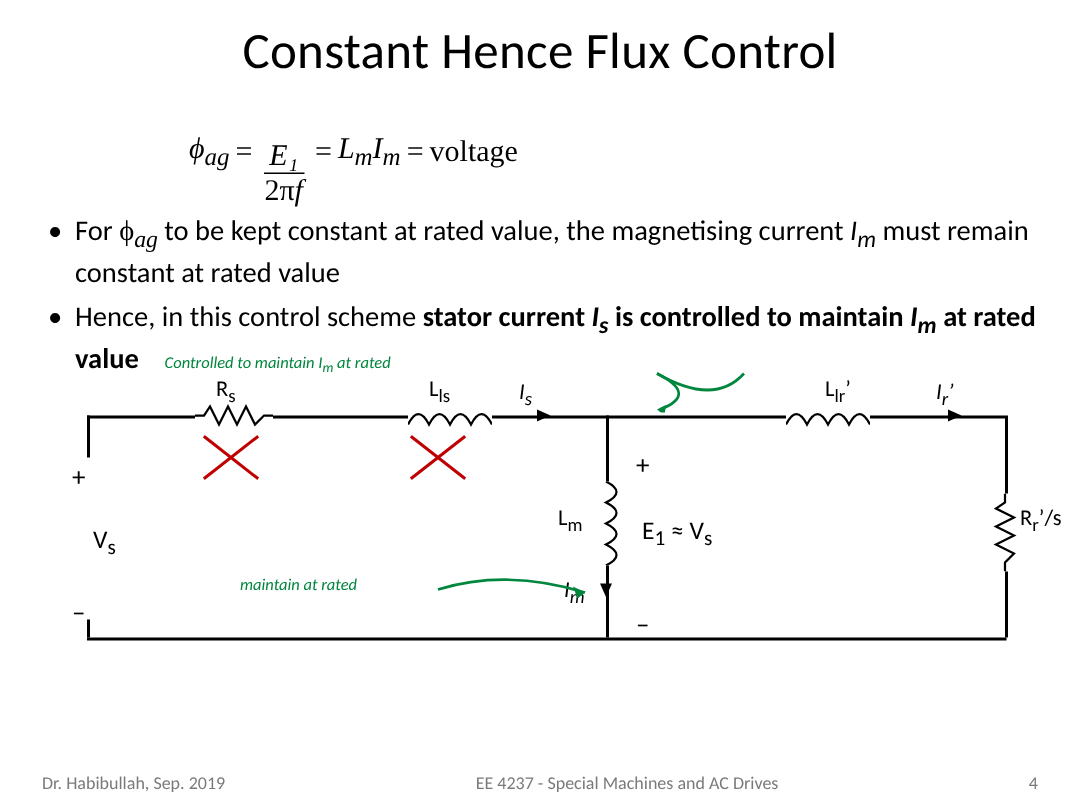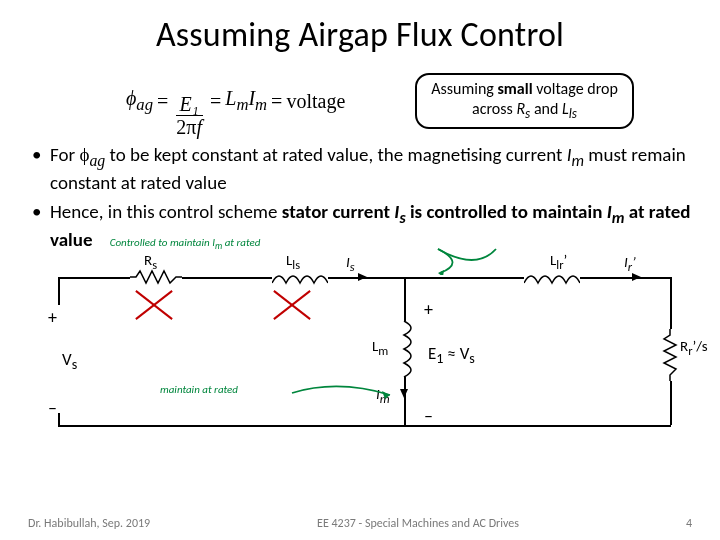--- a/index.html
+++ b/index.html
@@ -36,39 +36,35 @@
   .green-note { color: #00863d; font-size: 11px; font-style: italic; }
   .footer { position: absolute; bottom: 10px; left: 0; right: 0; display: flex; justify-content: space-between; padding: 0 28px; font-size: 12px; color: #7a7a7a; margin-top: 44px; }
   .footer .pg { color: #7a7a7a; }
   .curve { position: absolute; }
 </style>
 </head>
 <body>
 
 <div class="slide">
 
-  <h1 class="title">Assuming Airgap Flux Control</h1>
+  <h1 class="title">Constant Hence Flux Control</h1>
 
 
   <div class="eq-row">
     <div class="eq">
       <span class="ital"><span>ϕ</span><sub>ag</sub></span>
       <span>=</span>
       <span class="frac">
         <span class="num ital">E₁</span>
         <span class="den"><span>2π</span><span class="ital">f</span></span>
       </span>
       <span>=</span>
       <span class="ital"><span>L</span><sub>m</sub><span>I</span><sub>m</sub></span>
       <span>=</span>
       <span>voltage</span>
-    </div>
-    <div class="callout">
-      <span>Assuming </span><b>small</b><span> voltage drop</span><br>
-      <span>across </span><span class="ital">R</span><sub class="ital">s</sub><span> and </span><span class="ital">L</span><sub class="ital">ls</sub>
     </div>
   </div>
 
   <ul class="bullets subs">
     <li>
       <span>For </span><span class="phi-sub"><span>ϕ</span><span class="var"><sub>ag</sub></span></span><span> to be kept constant at rated value, the magnetising current </span><span class="var">I</span><sub class="var">m</sub><span> must remain constant at rated value</span>
     </li>
     <li>
       <span>Hence, in this control scheme </span><b><span>stator current </span><span class="var">I</span><sub class="var">s</sub><span> is controlled to maintain </span><span class="var">I</span><sub class="var">m</sub><span> at rated value</span></b>
       &nbsp;&nbsp;&nbsp;<span class="green-note"><span>Controlled to maintain I</span><sub>m</sub><span> at rated</span></span>

